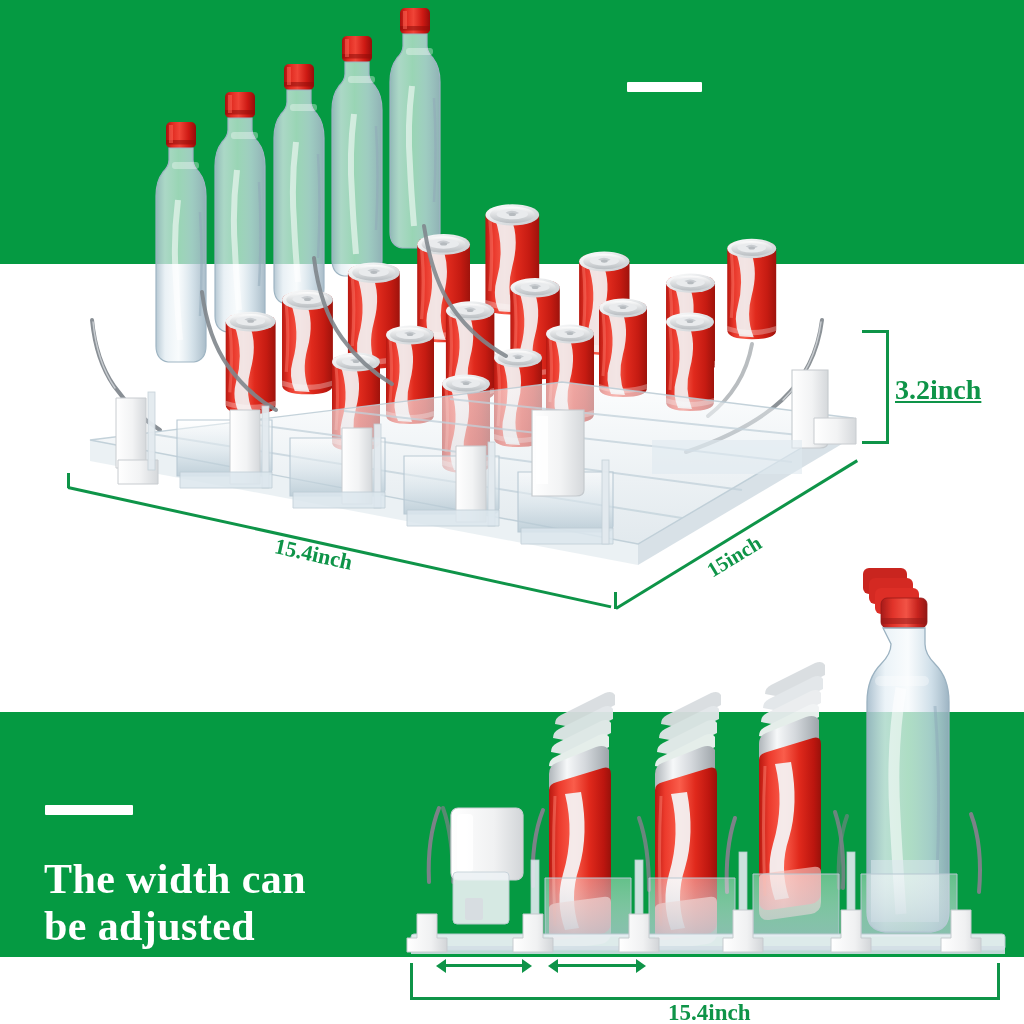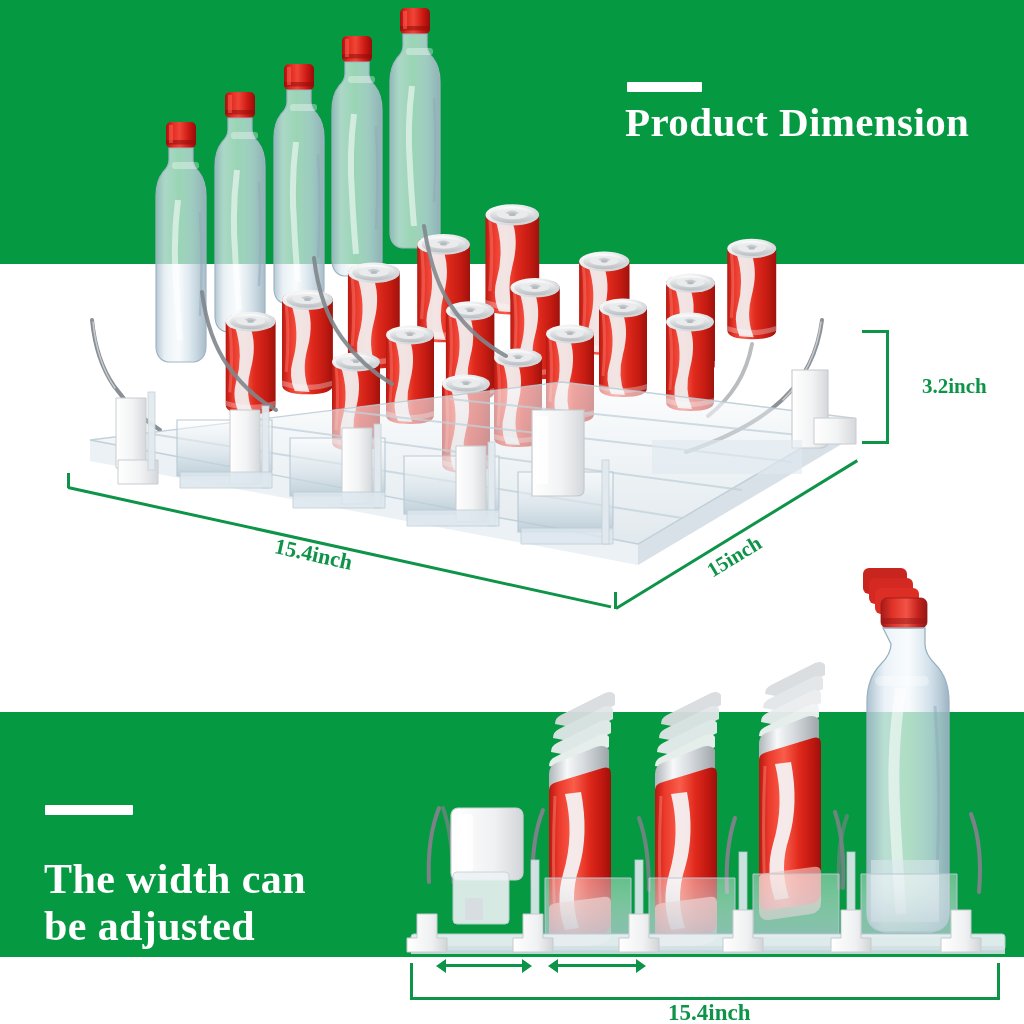--- a/index.html
+++ b/index.html
@@ -31,21 +31,21 @@
   .dim-line{position:absolute;background:#0E9448;}
   .dim-label{
     position:absolute;color:#0E9448;font-weight:700;
     font-family:"Liberation Serif", serif;white-space:nowrap;
   }
 
   
   #h-bracket-v{left:886px;top:330px;width:3px;height:114px;}
   #h-bracket-t{left:862px;top:330px;width:26px;height:3px;}
   #h-bracket-b{left:862px;top:441px;width:26px;height:3px;}
-  #label-height{left:922px;top:374px;font-size:21px;}
+  #label-height{left:895px;top:374px;font-size:28px;text-decoration:underline;}
 
   
   #w-line{
     left:68px;top:486px;width:556px;height:3px;
     transform-origin:0 50%;transform:rotate(12.4deg);
   }
   #w-tick{left:67px;top:473px;width:3px;height:15px;}
   #label-width{
     left:275px;top:533px;font-size:22px;
     transform-origin:0 50%;transform:rotate(12.4deg);
@@ -279,21 +279,20 @@
 
   <div class="dim-line" id="w-tick"></div>
   <div class="dim-line" id="w-line"></div>
   <div class="dim-label" id="label-width">15.4inch</div>
 
   <div class="dim-line" id="d-corner"></div>
   <div class="dim-line" id="d-line"></div>
   <div class="dim-label" id="label-depth">15inch</div>
 
   <div class="accent-bar" id="title-accent"></div>
-  <div class="heading" id="title-main">Product Dimension</div>
 
   <div class="band" id="band-bottom"></div>
 
   <div class="art" id="art-bottom">
     <svg width="620" height="400" viewBox="0 0 620 400" xmlns="http://www.w3.org/2000/svg">
       <defs>
         <linearGradient id="canBody2" x1="0" y1="0" x2="1" y2="0">
           <stop offset="0" stop-color="#B81810"></stop>
           <stop offset="0.16" stop-color="#EC3A2C"></stop>
           <stop offset="0.40" stop-color="#FA5D4B"></stop>

